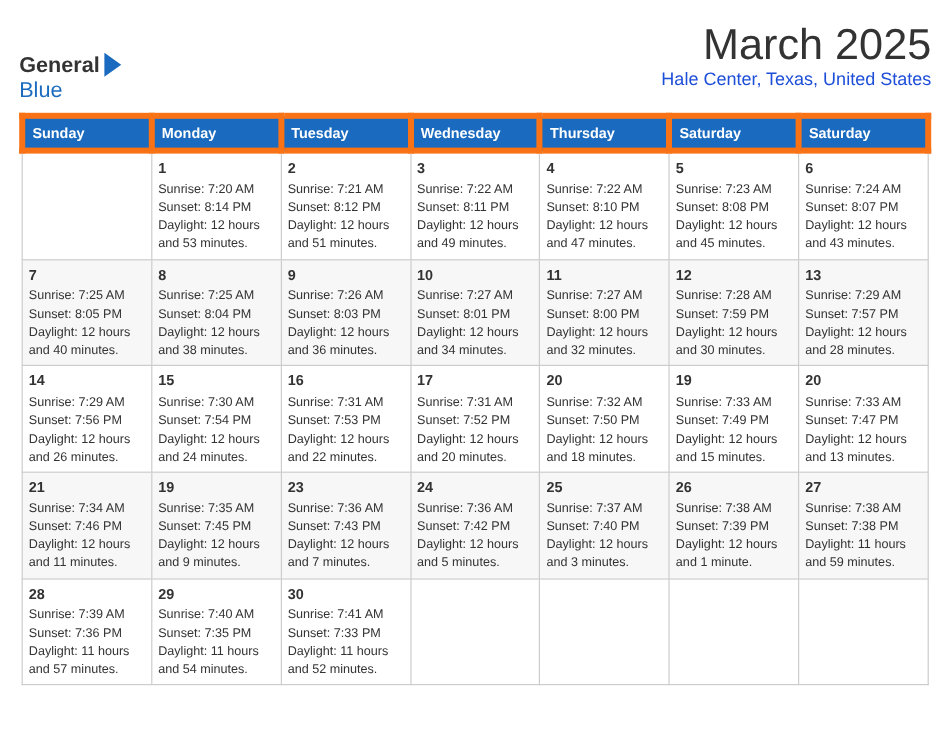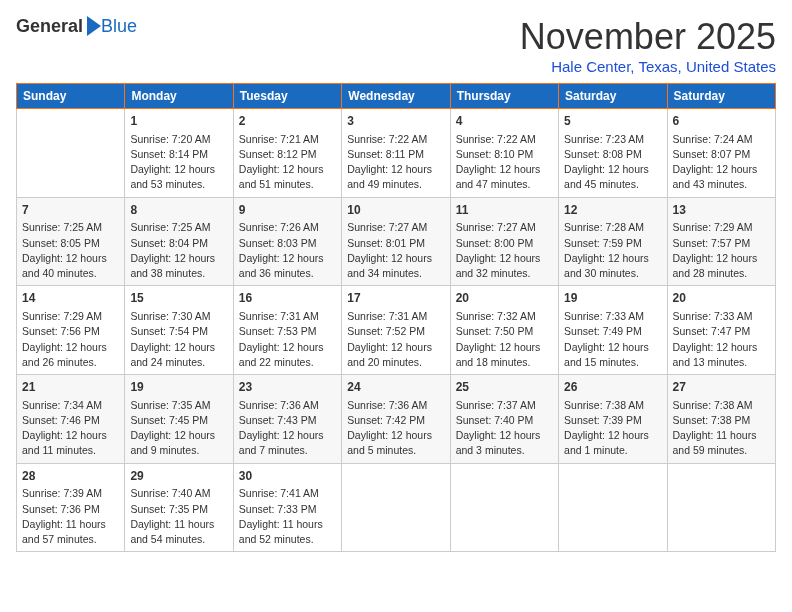--- a/index.html
+++ b/index.html
@@ -11,21 +11,23 @@
       padding: 16px;
     }
     .header {
       display: flex;
       align-items: flex-start;
       justify-content: space-between;
       margin-bottom: 8px;
     }
     .logo {
       display: flex;
+      flex-direction: column;
       align-items: flex-start;
+      margin-top: 28px;
     }
     .logo-text {
       display: flex;
       align-items: center;
     }
     .logo-general {
       font-size: 18px;
       font-weight: bold;
       color: #333;
     }
@@ -60,21 +62,21 @@
       border-collapse: collapse;
       border: 1px solid #ccc;
       font-size: 11px;
     }
     .calendar th {
       background: #1a6bbf;
       color: #fff;
       text-align: left;
       padding: 5px 6px;
       font-size: 12px;
-      border: 1px solid #f97316;
+      border: 5px solid #f97316;
     }
     .calendar td {
       vertical-align: top;
       padding: 4px 5px;
       border: 1px solid #ccc;
       min-height: 80px;
       width: 14.28%;
       color: #333;
       line-height: 1.4;
     }
@@ -100,21 +102,21 @@
 
 <div class="header">
   <div class="logo">
     <div class="logo-text">
       <span class="logo-general">General</span>
       <span class="logo-arrow"></span>
     </div>
     <span class="logo-blue">Blue</span>
   </div>
   <div class="title-block">
-    <div class="month-title">November 2025</div>
+    <div class="month-title">March 2025</div>
     <div class="subtitle">Hale Center, Texas, United States</div>
   </div>
 </div>
 
 <table class="calendar">
   <thead>
     <tr>
     <th>Sunday</th>
         <th>Monday</th>
         <th>Tuesday</th>

